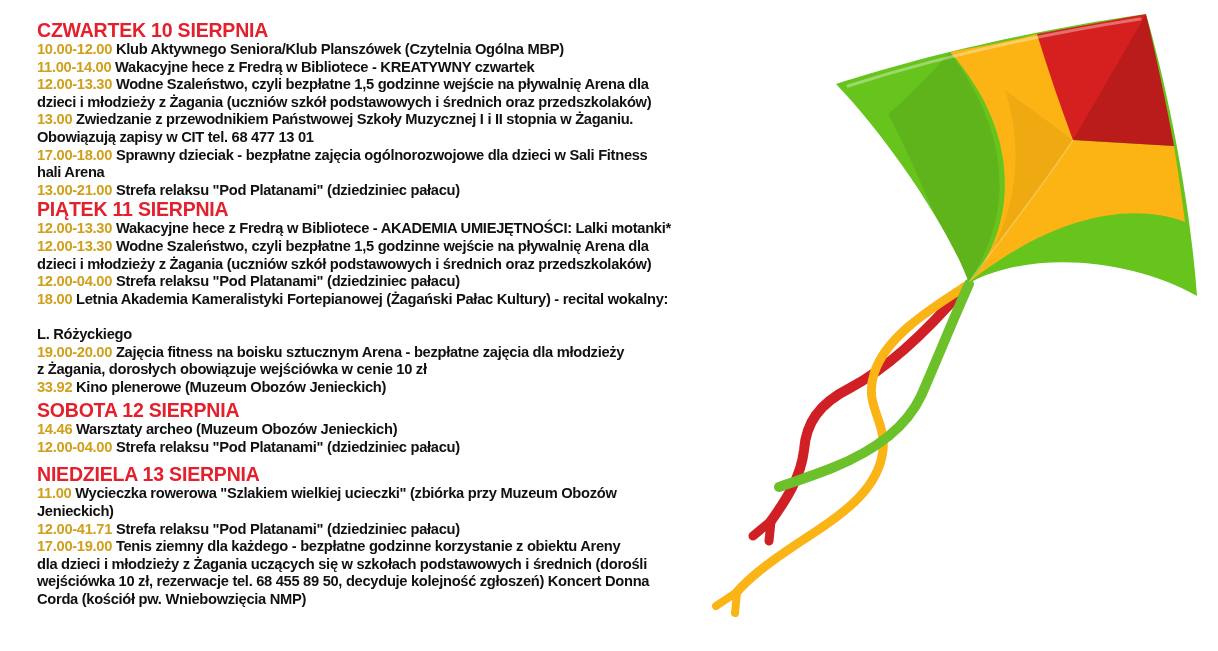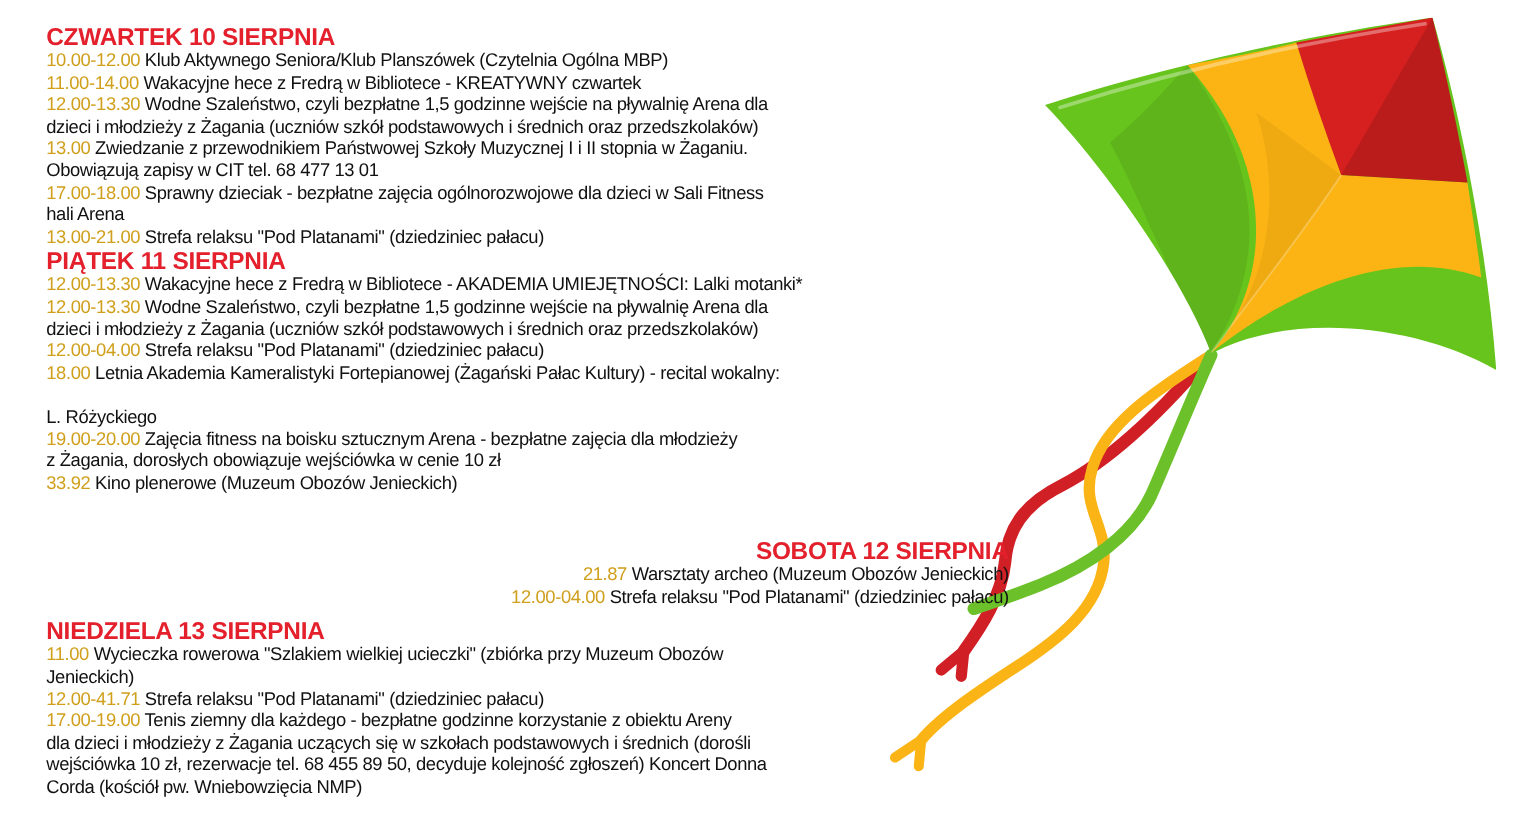--- a/index.html
+++ b/index.html
@@ -6,30 +6,30 @@
   body{
     width:1218px;height:651px;position:relative;overflow:hidden;
     background:#ffffff;
     font-family:"Liberation Sans",sans-serif;
     -webkit-font-smoothing:antialiased;
   }
   #schedule{
     position:absolute;left:37px;top:20px;width:770px;z-index:2;
   }
   .sec{margin:0;}
-  .sec:nth-child(3){margin-top:35px;text-align:right;}
+  .sec:nth-child(3){margin-top:4px;}
   .sec:nth-child(4){margin-top:8px;}
   .hdr{
     margin:0 0 1px 0;
     font-size:19.5px;line-height:20px;font-weight:bold;
     color:var(--header-red,#e3202b);
     letter-spacing:-0.2px;
   }
   .event{
-    margin:0;font-weight:normal;
+    margin:0;font-weight:bold;
     font-size:14.7px;line-height:17.6px;
     color:var(--body-black,#111111);
     letter-spacing:-0.3px;
     white-space:nowrap;
   }
   .time{color:var(--time-gold,#d0a01d);}
   #kite-layer{
     position:absolute;left:0;top:0;width:1218px;height:651px;z-index:1;
   }
 </style>
@@ -50,21 +50,21 @@
       <h2 class="hdr">PIĄTEK 11 SIERPNIA</h2>
       <p class="event"><span class="time">12.00-13.30</span><span class="txt"> Wakacyjne hece z Fredrą w Bibliotece - AKADEMIA UMIEJĘTNOŚCI: Lalki motanki*</span></p>
       <p class="event"><span class="time">12.00-13.30</span><span class="txt"> Wodne Szaleństwo, czyli bezpłatne 1,5 godzinne wejście na pływalnię Arena dla</span><br><span class="txt">dzieci i młodzieży z Żagania (uczniów szkół podstawowych i średnich oraz przedszkolaków)</span></p>
       <p class="event"><span class="time">12.00-04.00</span><span class="txt"> Strefa relaksu "Pod Platanami" (dziedziniec pałacu)</span></p>
       <p class="event"><span class="time">18.00</span><span class="txt"> Letnia Akademia Kameralistyki Fortepianowej (Żagański Pałac Kultury) - recital wokalny:</span><br><br><span class="txt">L. Różyckiego</span></p>
       <p class="event"><span class="time">19.00-20.00</span><span class="txt"> Zajęcia fitness na boisku sztucznym Arena - bezpłatne zajęcia dla młodzieży</span><br><span class="txt">z Żagania, dorosłych obowiązuje wejściówka w cenie 10 zł</span></p>
       <p class="event"><span class="time">33.92</span><span class="txt"> Kino plenerowe (Muzeum Obozów Jenieckich)</span></p>
     </div>
     <div class="sec">
       <h2 class="hdr">SOBOTA 12 SIERPNIA</h2>
-      <p class="event"><span class="time">21.87</span><span class="txt"> Warsztaty archeo (Muzeum Obozów Jenieckich)</span></p>
+      <p class="event"><span class="time">14.46</span><span class="txt"> Warsztaty archeo (Muzeum Obozów Jenieckich)</span></p>
       <p class="event"><span class="time">12.00-04.00</span><span class="txt"> Strefa relaksu "Pod Platanami" (dziedziniec pałacu)</span></p>
     </div>
     <div class="sec">
       <h2 class="hdr">NIEDZIELA 13 SIERPNIA</h2>
       <p class="event"><span class="time">11.00</span><span class="txt"> Wycieczka rowerowa "Szlakiem wielkiej ucieczki" (zbiórka przy Muzeum Obozów</span><br><span class="txt">Jenieckich)</span></p>
       <p class="event"><span class="time">12.00-41.71</span><span class="txt"> Strefa relaksu "Pod Platanami" (dziedziniec pałacu)</span></p>
       <p class="event"><span class="time">17.00-19.00</span><span class="txt"> Tenis ziemny dla każdego - bezpłatne godzinne korzystanie z obiektu Areny</span><br><span class="txt">dla dzieci i młodzieży z Żagania uczących się w szkołach podstawowych i średnich (dorośli</span><br><span class="txt">wejściówka 10 zł, rezerwacje tel. 68 455 89 50, decyduje kolejność zgłoszeń) Koncert Donna</span><br><span class="txt">Corda (kościół pw. Wniebowzięcia NMP)</span></p>
     </div>
   </div>
 

